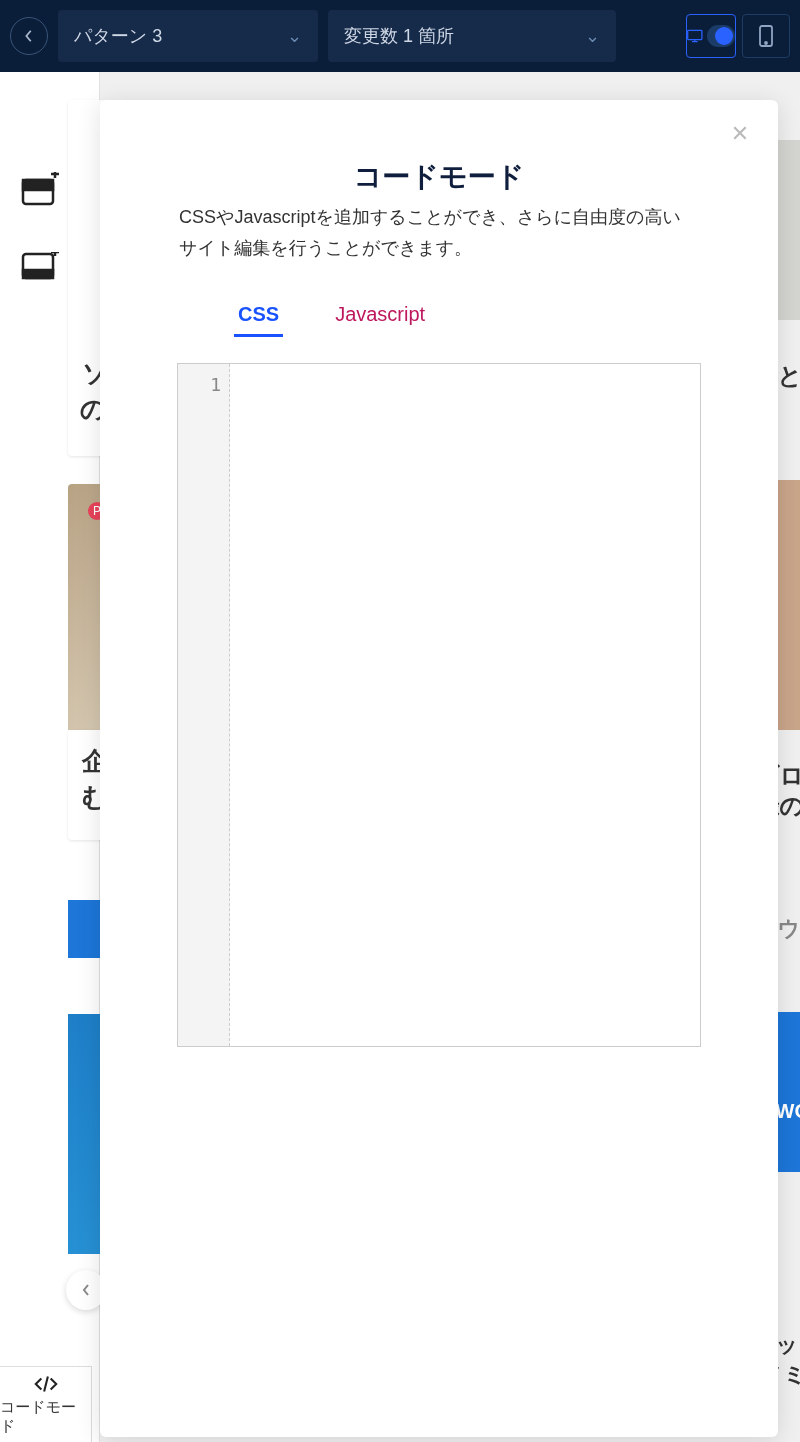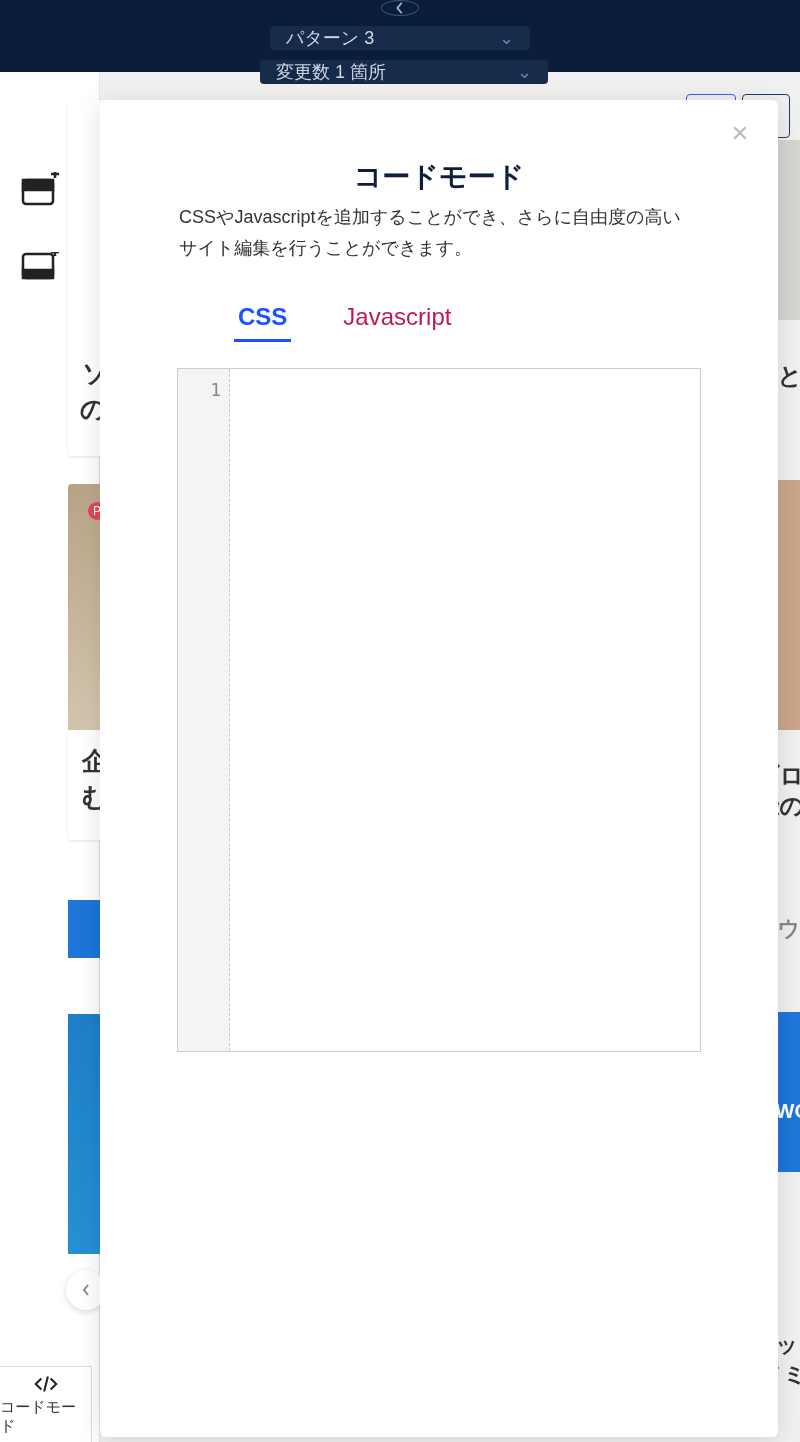--- a/index.html
+++ b/index.html
@@ -13,21 +13,20 @@
     }
     
     .topbar {
       background: #0a1e3a;
       height: 72px;
       display: flex;
       align-items: center;
       padding: 0 10px;
       gap: 10px;
       position: relative;
-      flex-direction: column;
     }
     .back-btn {
       width: 38px;
       height: 38px;
       border-radius: 50%;
       border: 1px solid #3a5578;
       display: flex;
       align-items: center;
       justify-content: center;
       color: #aab8cc;
@@ -40,21 +39,21 @@
       border-radius: 4px;
       display: flex;
       align-items: center;
       justify-content: space-between;
       padding: 0 16px;
       color: #d0d8e6;
       font-size: 18px;
       cursor: pointer;
     }
     .selector.pattern { width: 260px; }
-    .selector.changes { width: 288px; margin-left: 8px; }
+    .selector.changes { width: 288px; }
     .selector .chev { color: #6b8bb3; }
     .device-group {
       margin-left: auto;
       display: flex;
       align-items: center;
       gap: 6px;
     }
     .device-toggle {
       border: 1px solid #2a62ff;
       border-radius: 4px;
@@ -200,21 +199,21 @@
       font-size: 18px;
       line-height: 1.7;
       color: #333;
       max-width: 520px;
       margin: 6px auto 0;
     }
     .tabs {
       display: flex;
       gap: 48px;
       margin: 40px 0 0 104px;
-      font-size: 24px;
+      font-size: 20px;
     }
     .tab {
       padding: 0 4px 8px;
       color: #be185d;
       cursor: pointer;
     }
     .tab.active {
       color: #1952ff;
       font-weight: 600;
       border-bottom: 3px solid #1952ff;

